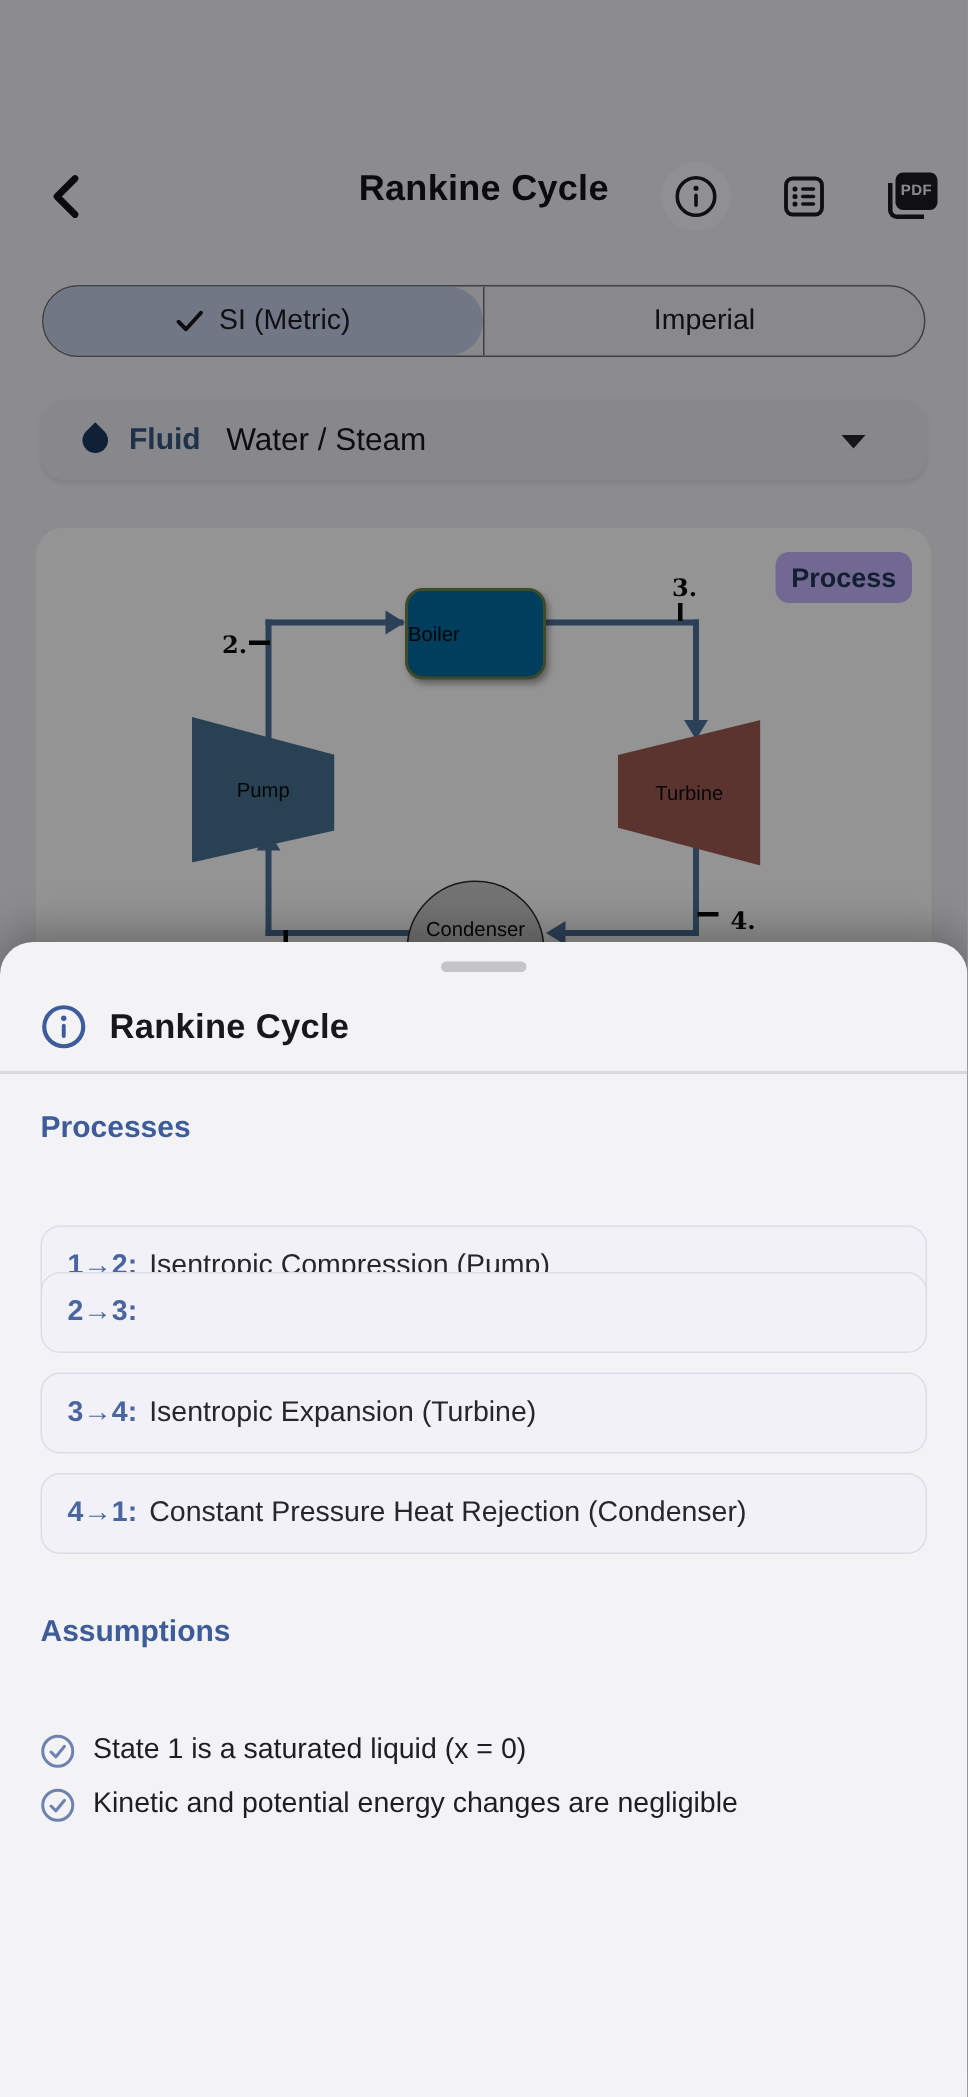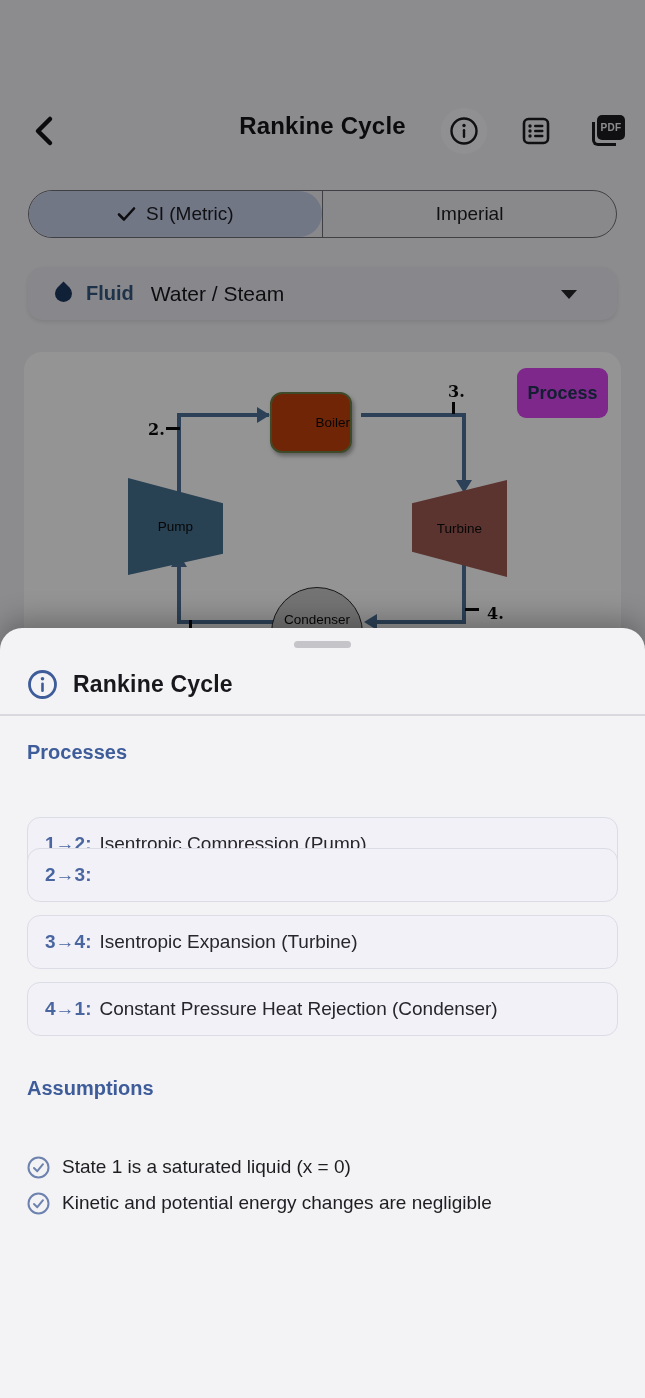--- a/index.html
+++ b/index.html
@@ -70,31 +70,31 @@
     width: 0; height: 0; border-left: 8px solid transparent; border-right: 8px solid transparent;
     border-top: 9px solid #26262c;
   }
 
   
   .diagram-card {
     position: absolute; left: 24px; top: 352px; width: 597px; height: 330px;
     background: #ffffff; border-radius: 18px;
   }
   .process-badge {
-    position: absolute; left: 493px; top: 16px; width: 91px; height: 50px;
-    background: #d946ef; border-radius: 9px;
+    position: absolute; left: 493px; top: 16px; width: 91px; height: 34px;
+    background: #c4b5fd; border-radius: 9px;
     display: flex; align-items: center; justify-content: center;
     font-size: 18px; font-weight: 600; color: #223456; cursor: pointer;
   }
   .comp-label { font-size: 13.5px; color: #0c0c0c; }
   .boiler {
-    position: absolute; left: 246px; top: 40px; width: 82px; height: 61px;
-    background: #c2410c; border: 2px solid #6d8046; border-radius: 12px;
+    position: absolute; left: 246px; top: 40px; width: 94px; height: 61px;
+    background: #0369a1; border: 2px solid #6d8046; border-radius: 12px;
     box-shadow: 2px 3px 4px rgba(0,0,0,0.35);
-    display: flex; align-items: center; justify-content: flex-end;
+    display: flex; align-items: center; justify-content: flex-start;
   }
   .pump {
     position: absolute; left: 104px; top: 126px; width: 95px; height: 97px;
     background: #46708f; clip-path: polygon(0 0, 100% 26%, 100% 78%, 0 100%);
     filter: drop-shadow(2px 3px 3px rgba(0,0,0,0.35));
     display: flex; align-items: center; justify-content: center;
   }
   .turbine {
     position: absolute; left: 388px; top: 128px; width: 95px; height: 97px;
     background: #9d5a53; clip-path: polygon(0 24%, 100% 0, 100% 100%, 0 74%);

